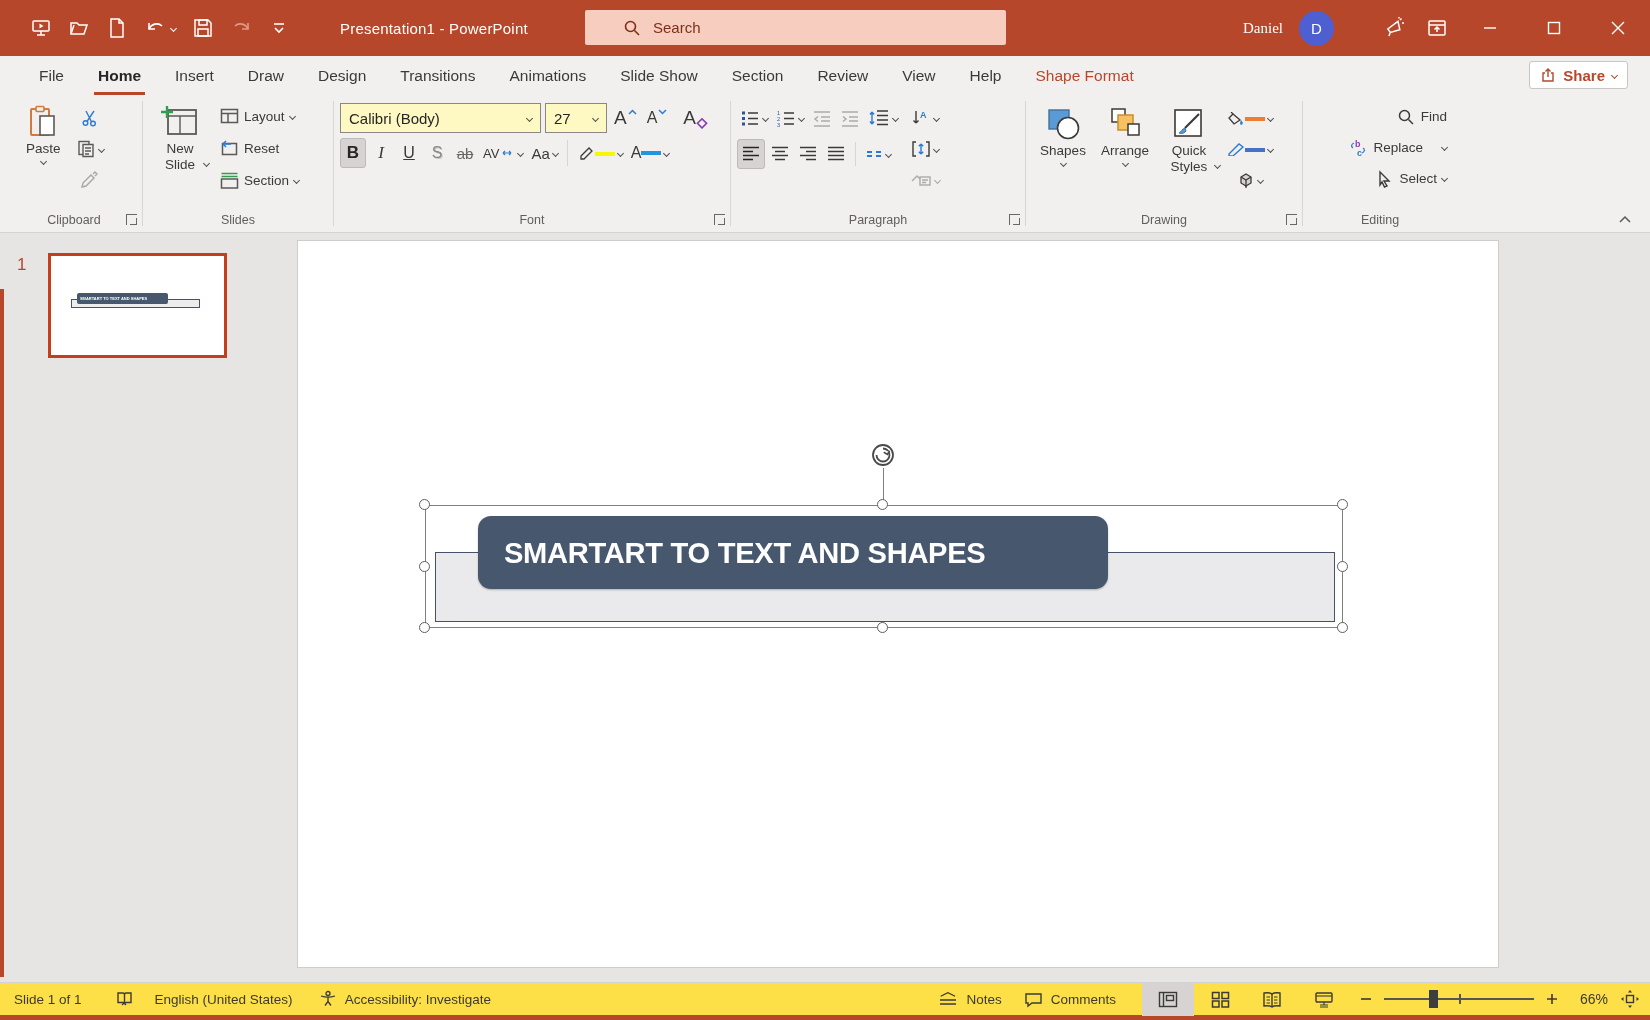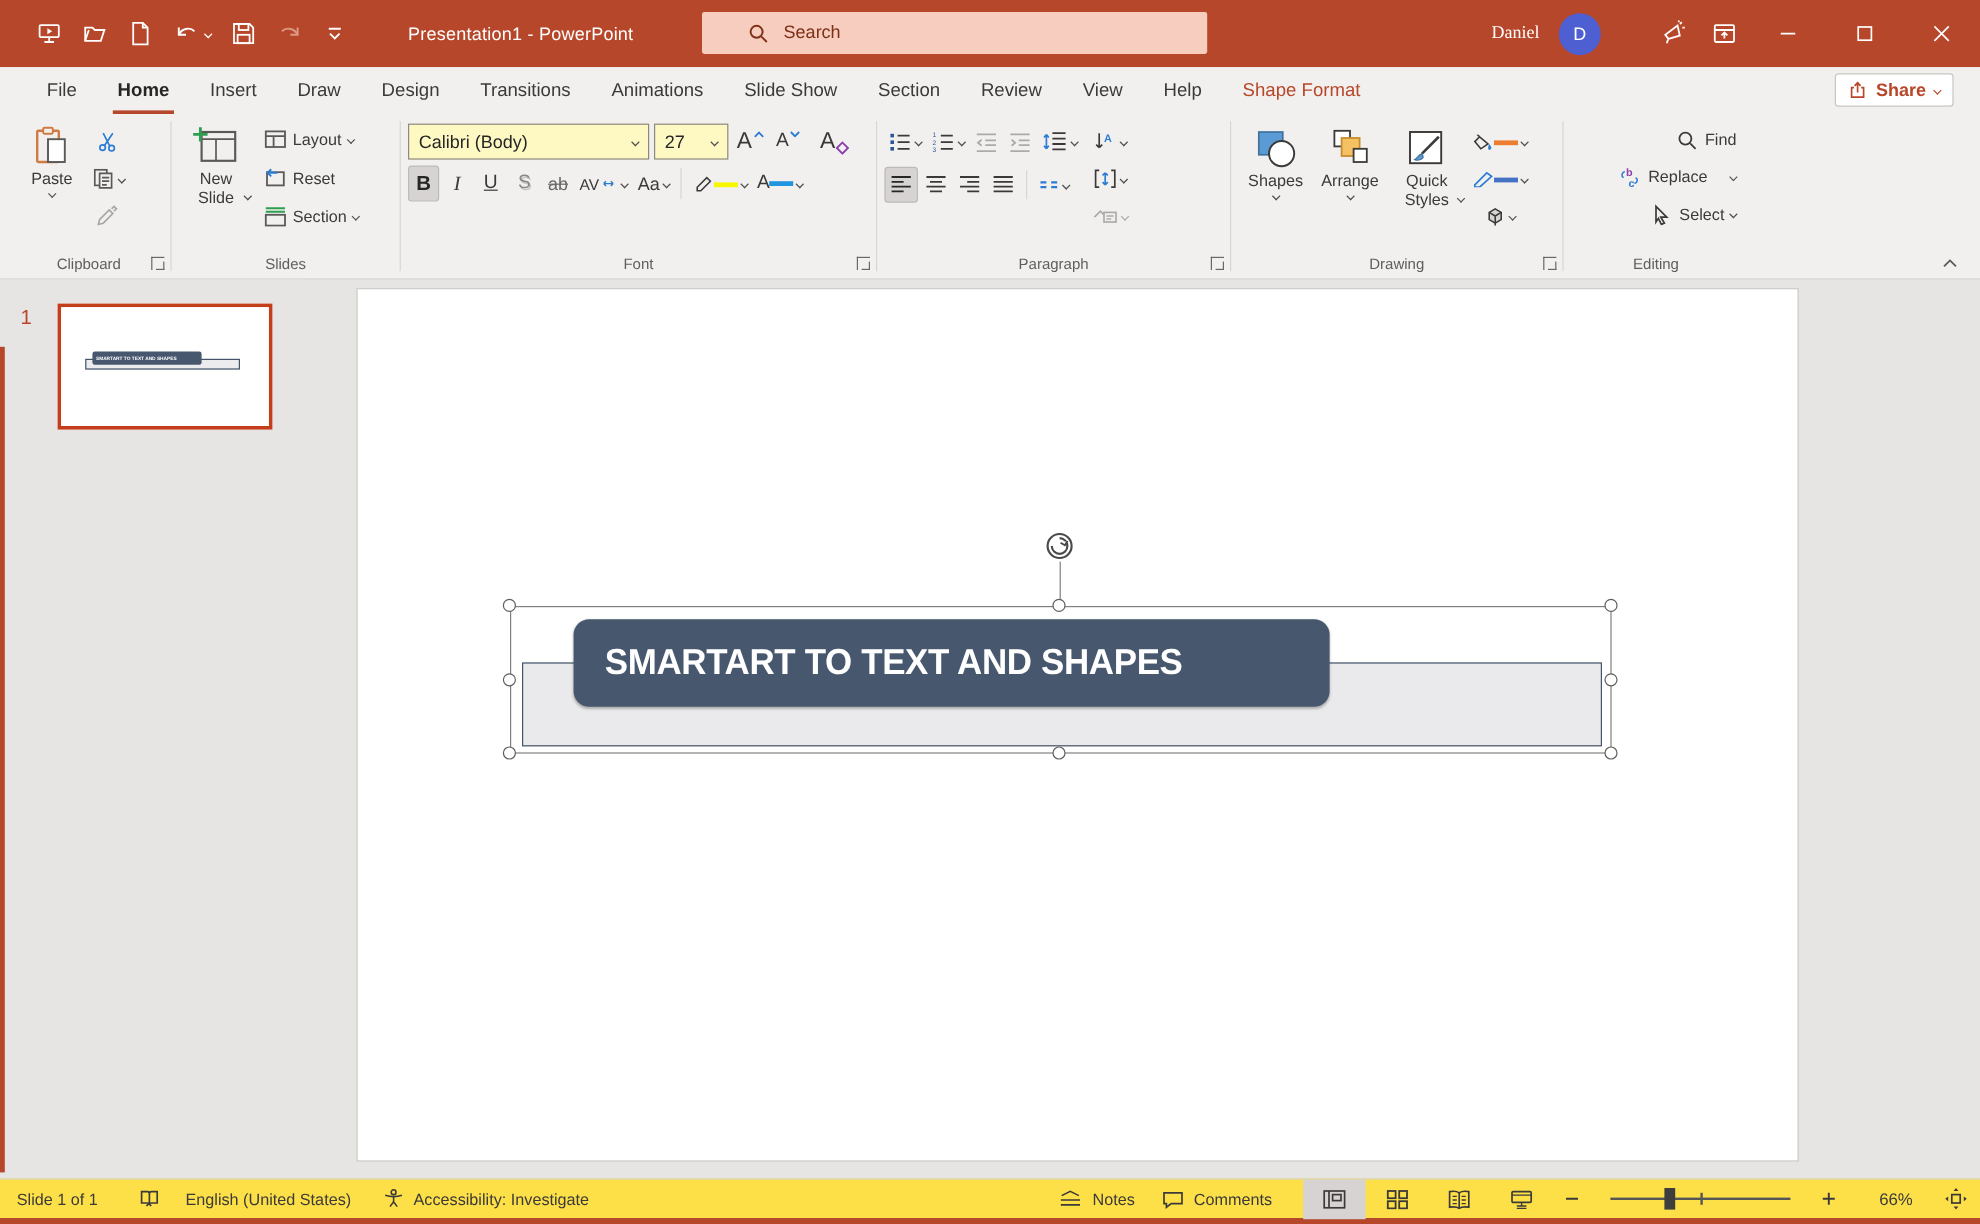--- a/index.html
+++ b/index.html
@@ -71,21 +71,21 @@
   .handle { position:absolute; width:11px; height:11px; border-radius:50%; background:#fff; border:1.6px solid #5f5f5f; z-index:4; }
   .rotline { position:absolute; left:585px; top:227px; width:1px; height:37px; background:#808080; z-index:3; }
   .rothandle { position:absolute; left:570px; top:199px; z-index:4; }
 
   
   .statusbar { height:33px; background:#fde047; border-top:1px solid #D5D3D1; display:flex; align-items:center; font-size:13.5px; color:#3B3A39; padding:0 14px; gap:10px; flex:0 0 auto; position:relative; }
   .sb-item { display:flex; align-items:center; gap:8px; white-space:nowrap; }
   .sb-right { position:absolute; right:10px; display:flex; align-items:center; height:33px; }
   .viewbtn { width:52px; height:33px; display:flex; align-items:center; justify-content:center; }
   .viewbtn.active { background:#D6D3D2; }
-  .zoomwrap { display:flex; align-items:center; margin-left:10px; gap:26px; }
+  .zoomwrap { display:flex; align-items:center; margin-left:10px; gap:12px; }
   .ztrack { position:relative; width:150px; height:2px; background:#565655; }
   .ztick { position:absolute; left:50%; top:-4px; width:2px; height:10px; background:#565655; }
   .zthumb { position:absolute; left:30%; top:-8px; width:9px; height:18px; background:#3e3e3d; }
   .zpct { font-size:14px; width:38px; text-align:right; }
   .redbottom { height:5px; background:#B7472A; flex:0 0 auto; }
 
   svg { display:block; }
   .glabel-wrap { display:flex; align-items:center; gap:0; }
 </style>
 </head>

